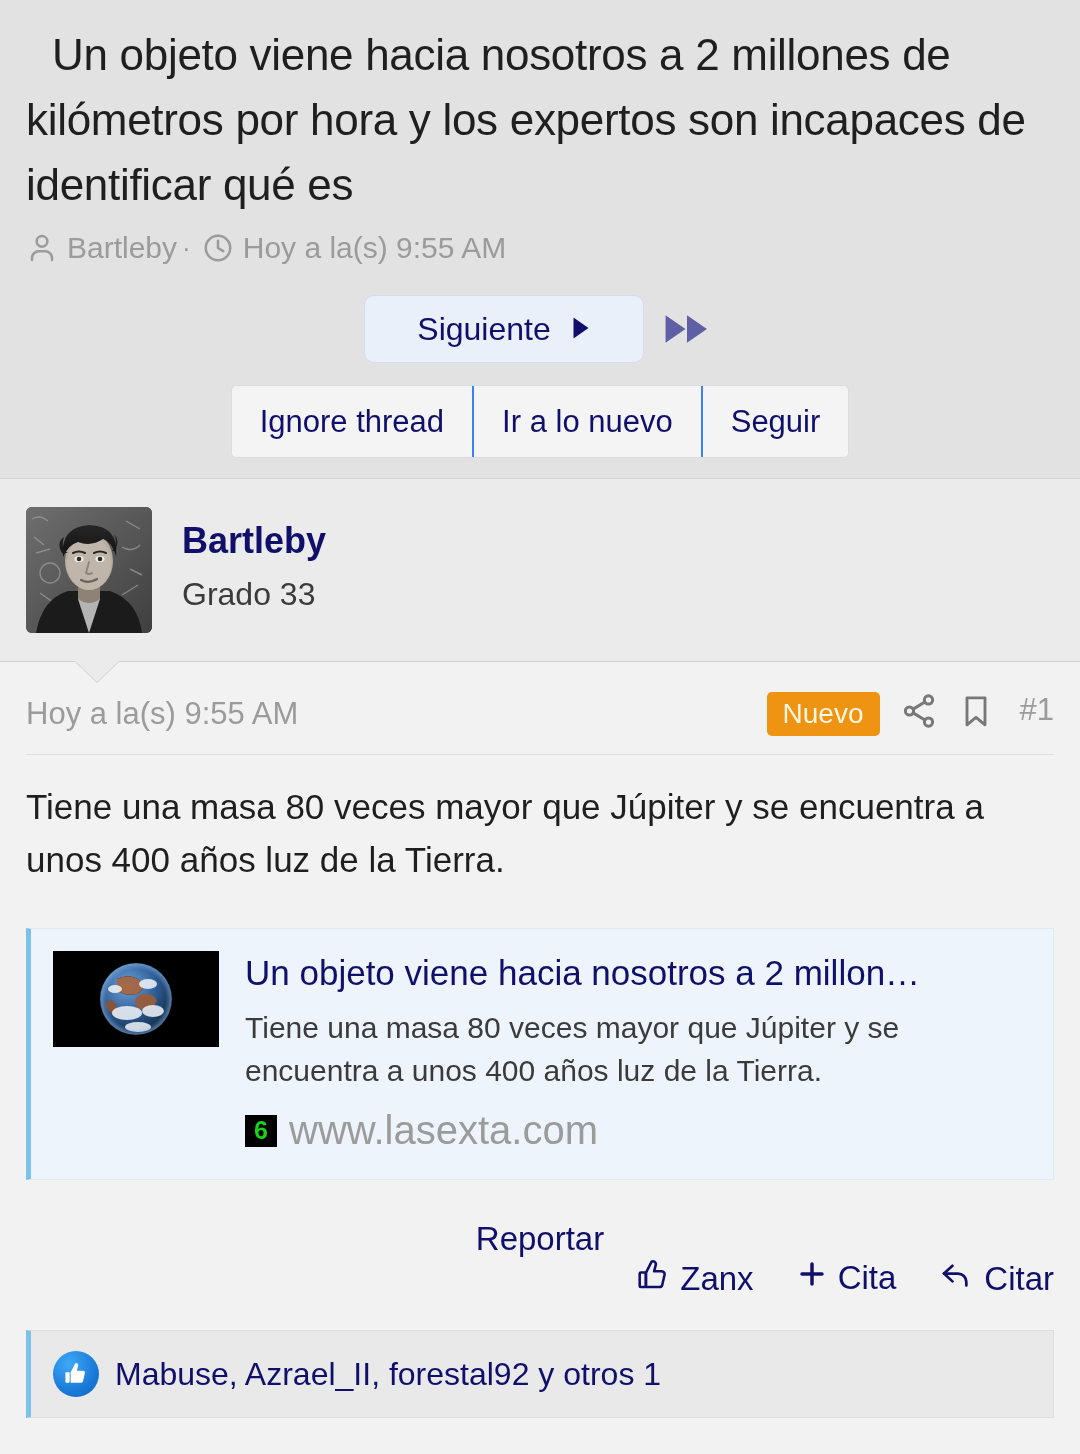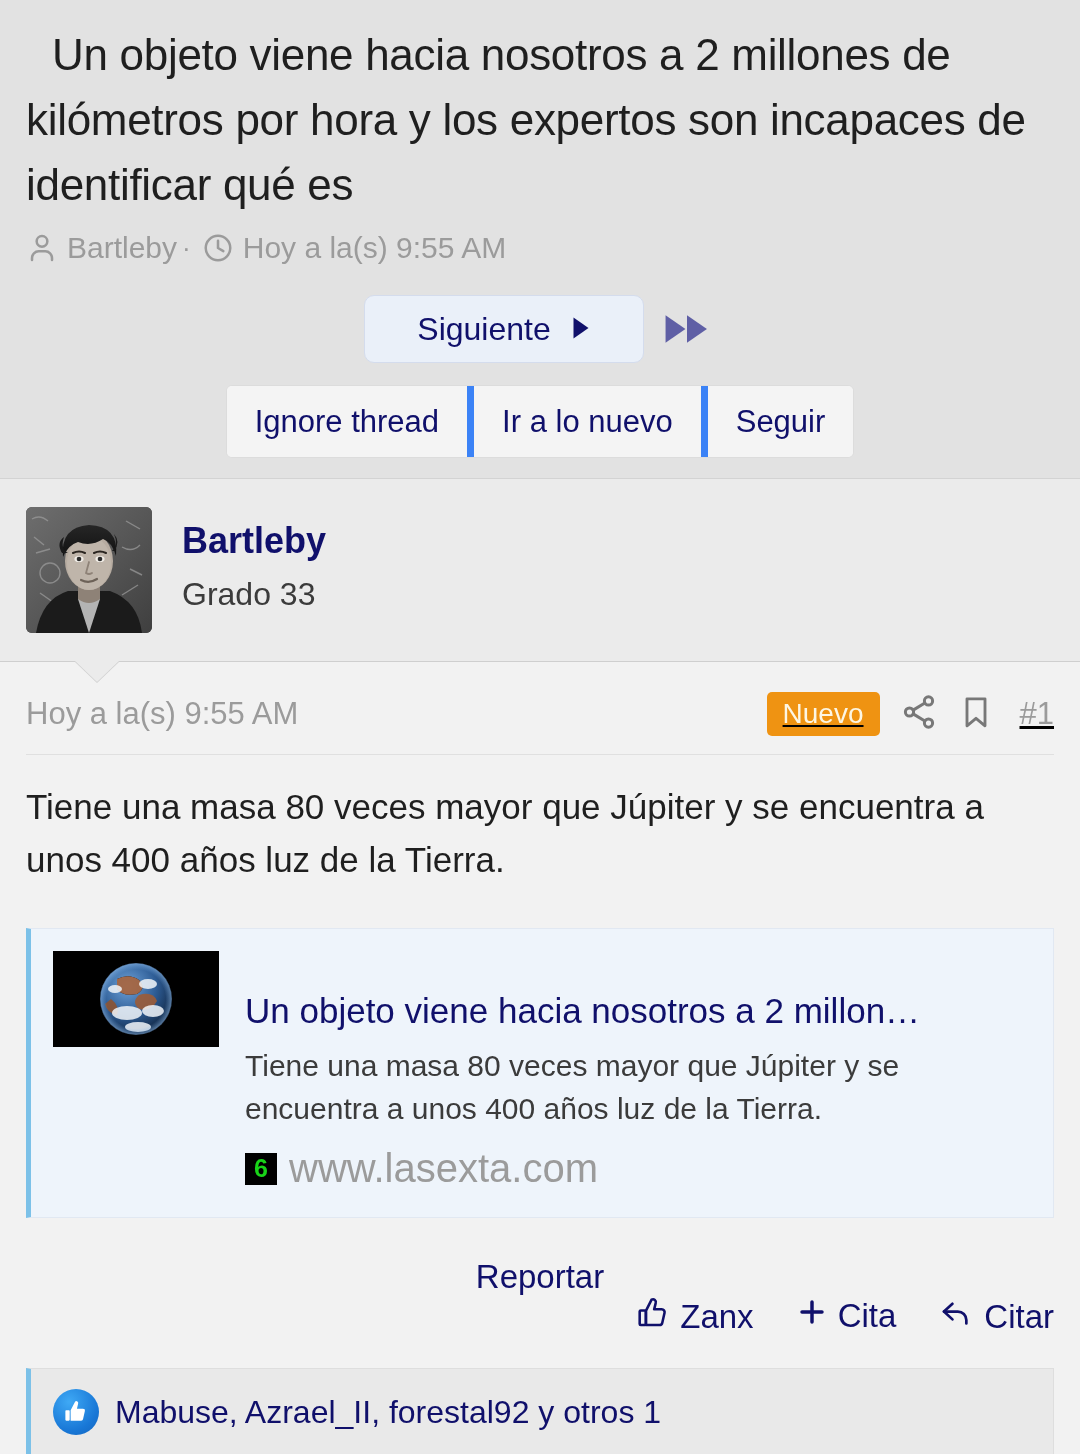--- a/index.html
+++ b/index.html
@@ -97,21 +97,21 @@
     background: #f4f4f4;
     border: 1px solid #dcdcdc;
     border-radius: 6px;
     overflow: hidden;
   }
   .grp-btn {
     color: #10106b;
     font-size: 31px;
     padding: 20px 28px;
     line-height: 1;
-    border-right: 7px solid #3b82f6;
+    border-right: 2px solid #3b82f6;
     background: #f4f4f4;
     white-space: nowrap;
   }
   .grp-btn:last-child { border-right: none; text-align: center; }
 
   
   .user-bar {
     background: #ebebeb;
     border-top: 1px solid #d3d3d3;
     border-bottom: 1px solid #cfcfcf;
@@ -169,23 +169,21 @@
     padding: 30px 0 18px 0;
     border-bottom: 1px solid #e0e0e0;
   }
   .post-date {
     color: #9b9b9b;
     font-size: 31px;
   }
   .post-meta-right {
     margin-left: auto;
     display: flex;
-    align-items: center;
     gap: 20px;
-    text-decoration: underline;
   }
   .badge-nuevo {
     background: #ef9312;
     color: #fdf6e3;
     font-size: 28px;
     padding: 8px 16px;
     border-radius: 5px;
     line-height: 1;
   }
   .post-num {
@@ -224,21 +222,20 @@
     flex: 1;
     min-width: 0;
   }
   .link-title {
     color: #10106b;
     font-size: 35px;
     line-height: 1.25;
     white-space: nowrap;
     overflow: hidden;
     text-overflow: ellipsis;
-    margin-top: 38px;
   }
   .link-desc {
     color: #3b3b3b;
     font-size: 30px;
     line-height: 1.42;
     margin-top: 12px;
   }
   .link-host {
     display: flex;
     align-items: center;

